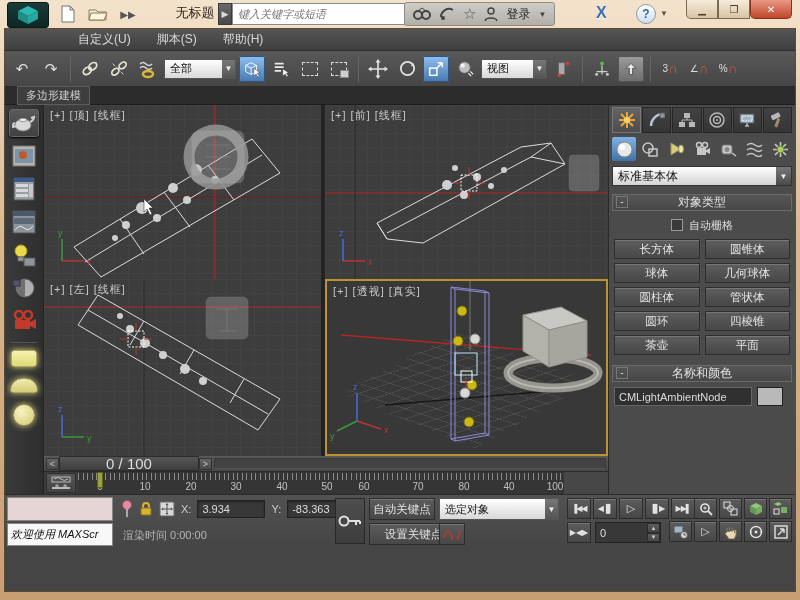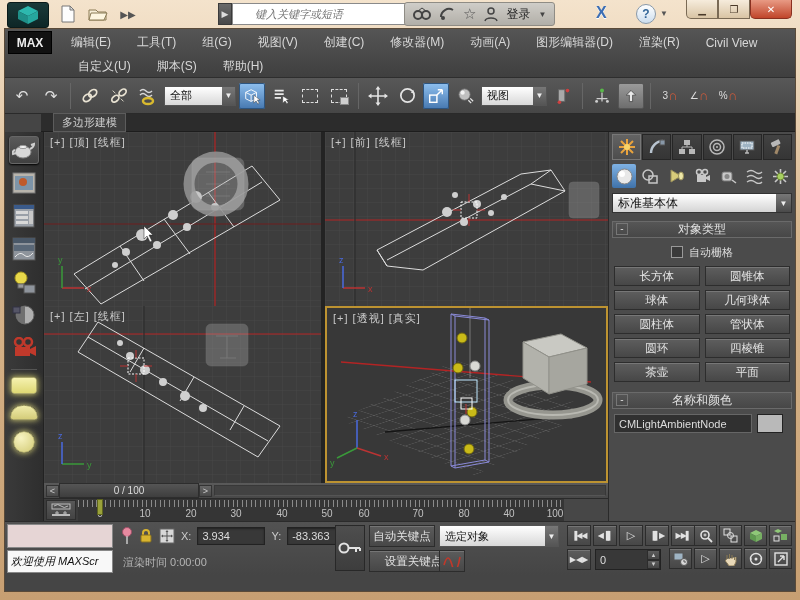--- a/index.html
+++ b/index.html
@@ -13,21 +13,21 @@
   .titlebar{position:absolute;left:0;top:0;width:800px;height:28px;display:flex;align-items:center;}
   .logo{position:absolute;left:7px;top:2px;width:42px;height:26px;background:linear-gradient(#274;#153);
         background:linear-gradient(#1b3a3a,#0d2626);border:1px solid #0a1a1a;border-radius:3px;
         display:flex;align-items:center;justify-content:center;}
   .qat{position:absolute;left:56px;top:3px;display:flex;gap:6px;align-items:center;}
   .qbtn{width:24px;height:22px;display:flex;align-items:center;justify-content:center;border-radius:3px;}
   .title{position:absolute;left:140px;top:4px;width:110px;text-align:center;font-size:13px;color:#2a2118;}
   .searchwrap{position:absolute;left:218px;top:3px;display:flex;height:22px;}
   .srcharrow{width:14px;background:linear-gradient(#6a6a6a,#484848);border:1px solid #3a3a3a;color:#ddd;
              font-size:9px;display:flex;align-items:center;justify-content:center;}
-  .search{width:198px;height:22px;border:1px solid #8a8a8a;font-style:italic;font-size:11px;color:#888;padding:0 22px;}
+  .search{width:198px;height:22px;border:1px solid #8a8a8a;font-style:italic;font-size:11px;color:#888;padding:0 5px;}
   .tbicons{position:absolute;left:404px;top:2px;height:24px;display:flex;align-items:center;gap:8px;
            background:linear-gradient(#cfcdc8,#b2afa8);border:1px solid #8f8c85;border-radius:3px;padding:0 8px;}
   .tbicons .lbl{font-size:12px;color:#222;}
   .xlogo{position:absolute;left:596px;top:4px;font-weight:bold;font-size:16px;color:#3c6eb4;
          text-shadow:0 1px 0 #fff;}
   .helpbtn{position:absolute;left:636px;top:4px;width:20px;height:20px;border-radius:10px;
            background:linear-gradient(#fff,#cde);border:1px solid #89a;color:#369;font-weight:bold;
            font-size:12px;display:flex;align-items:center;justify-content:center;}
   .winbtns{position:absolute;right:8px;top:0;display:flex;}
   .wbtn{width:32px;height:19px;border:1px solid #7a6a55;border-top:none;display:flex;align-items:center;
@@ -56,21 +56,21 @@
   .magnet{color:#d05a3a;font-weight:bold;font-size:13px;}
   .sup{font-size:10px;color:#ddd;vertical-align:top;}
   .dashedbox{width:16px;height:14px;border:1px dashed #ddd;}
   
   .ribtabs{height:19px;background:#313131;display:flex;align-items:flex-end;padding-left:40px;
            font-size:11.5px;color:#9a9a9a;border-bottom:1px solid #222;}
   .rtab{padding:2px 22px;}
   .rtab.active{background:linear-gradient(#5c5c5c,#474747);color:#e8e8e8;border:1px solid #6a6a6a;border-bottom:none;}
   .ribdrop{margin-left:14px;padding:0 6px;color:#ccc;font-size:8px;background:#484848;border-radius:6px;
            height:12px;display:flex;align-items:center;margin-bottom:3px;}
-  .ribpanel{height:18px;background:#2c2c2c;display:flex;align-items:center;padding-left:12px;border-bottom:1px solid #1d1d1d;margin-left:36px;}
+  .ribpanel{height:18px;background:#2c2c2c;display:flex;align-items:center;padding-left:12px;border-bottom:1px solid #1d1d1d;}
   .ptab{background:#3e3e3e;border:1px solid #5c5c5c;color:#d0d0d0;font-size:11px;padding:1px 8px;}
   
   .main{height:389px;display:flex;}
   .ltb{width:40px;background:linear-gradient(90deg,#3a3a3a,#2e2e2e);display:flex;flex-direction:column;
        align-items:center;padding-top:4px;gap:5px;border-right:1px solid #222;}
   .lico{width:30px;height:28px;display:flex;align-items:center;justify-content:center;border-radius:3px;}
   .lico.raised{background:linear-gradient(#5a5a5a,#404040);border:1px solid #666;box-shadow:0 1px 2px #000;}
   .ldiv{width:26px;height:1px;background:#555;margin:2px 0;}
   .lshape{border-radius:3px;}
   .center{width:564px;display:flex;flex-direction:column;}
@@ -78,21 +78,21 @@
        column-gap:4px;background:#232323;}
   .vp{position:relative;background:#3d3d3d;overflow:hidden;}
   .vp.activevp{border:2px solid #bd9331;}
   .vplabel{position:absolute;left:6px;top:3px;font-size:11px;color:#c9c9c9;z-index:3;letter-spacing:1px;}
   .vp svg{position:absolute;left:0;top:0;width:100%;height:100%;}
   
   .tslider{height:15px;background:linear-gradient(#5a5a5a,#484848);display:flex;align-items:center;padding:1px 2px;}
   .tsbtn{width:13px;height:12px;background:linear-gradient(#666,#4a4a4a);border:1px solid #333;color:#ccc;
          font-size:9px;display:flex;align-items:center;justify-content:center;}
   .tsval{width:140px;height:15px;background:linear-gradient(#555,#3e3e3e);border:1px solid #2d2d2d;color:#ddd;
-         font-size:10px;display:flex;align-items:center;justify-content:center;}
+         font-size:15px;display:flex;align-items:center;justify-content:center;}
   .tstrack{flex:1;height:11px;margin-left:2px;background:#424242;border:1px solid #383838;border-bottom-color:#555;}
   .tbar{height:23px;background:#3c3c3c;position:relative;border-top:1px solid #2a2a2a;}
   .tbicon{position:absolute;left:2px;top:1px;width:30px;height:20px;background:linear-gradient(#585858,#434343);
           border:1px solid #2e2e2e;display:flex;align-items:center;justify-content:center;}
   .ruler{position:absolute;left:34px;top:0;width:486px;height:23px;background:#353535;}
   .tickstrip{position:absolute;left:0;top:1px;width:100%;height:7px;
      background:repeating-linear-gradient(90deg,#8a8a8a 0 1px,transparent 1px 4.55px);}
   .tick{position:absolute;top:9px;font-size:10px;color:#c2c2c2;transform:translateX(-50%);}
   .cframe{position:absolute;left:53px;top:0;width:6px;height:16px;background:#9aa23a;border:1px solid #5f651f;}
   .rulerend{position:absolute;left:520px;top:0;right:0;height:23px;background:#474747;}
@@ -182,20 +182,21 @@
       </svg>
     </div>
     <div class="qbtn">
       <svg width="20" height="16" viewBox="0 0 20 16">
         <path d="M1 4h7l2 2h8v8H1z" fill="#f7efd8" stroke="#8a7a55"></path>
           <path d="M3 7h16l-3 7H1z" fill="#fdf6e0" stroke="#8a7a55"></path>
       </svg>
     </div>
     <div class="qbtn" style="color:#555;font-size:10px">▶▶</div>
   </div>
+  <div class="title">无标题</div>
   <div class="searchwrap">
     <div class="srcharrow">▶</div>
     <input class="search" placeholder="键入关键字或短语" style="">
   </div>
   <div class="tbicons">
     <svg width="18" height="14" viewBox="0 0 18 14">
       <circle cx="5" cy="8" r="4" fill="none" stroke="#444" stroke-width="2"></circle>
       <circle cx="13" cy="8" r="4" fill="none" stroke="#444" stroke-width="2"></circle>
         <path d="M5 4l4-3 4 3" fill="none" stroke="#444"></path>
     </svg>
@@ -217,33 +218,20 @@
   <div class="winbtns">
     <div class="wbtn min">▁</div>
     <div class="wbtn">❐</div>
     <div class="wbtn close">✕</div>
   </div>
 </div>
 
 <div class="app">
 
   <div class="menus">
-    <div class="menurow">
-      <div class="maxchip">MAX</div>
-      <span class="mi">编辑(E)</span>
-      <span class="mi">工具(T)</span>
-      <span class="mi">组(G)</span>
-      <span class="mi">视图(V)</span>
-      <span class="mi">创建(C)</span>
-      <span class="mi">修改器(M)</span>
-      <span class="mi">动画(A)</span>
-      <span class="mi">图形编辑器(D)</span>
-      <span class="mi">渲染(R)</span>
-      <span class="mi">Civil View</span>
-    </div>
     <div class="menurow second">
       <span class="mi">自定义(U)</span>
       <span class="mi">脚本(S)</span>
       <span class="mi">帮助(H)</span>
     </div>
   </div>
 
   <div class="maintb">
     <div class="tbtn">↶</div>
     <div class="tbtn">↷</div>

